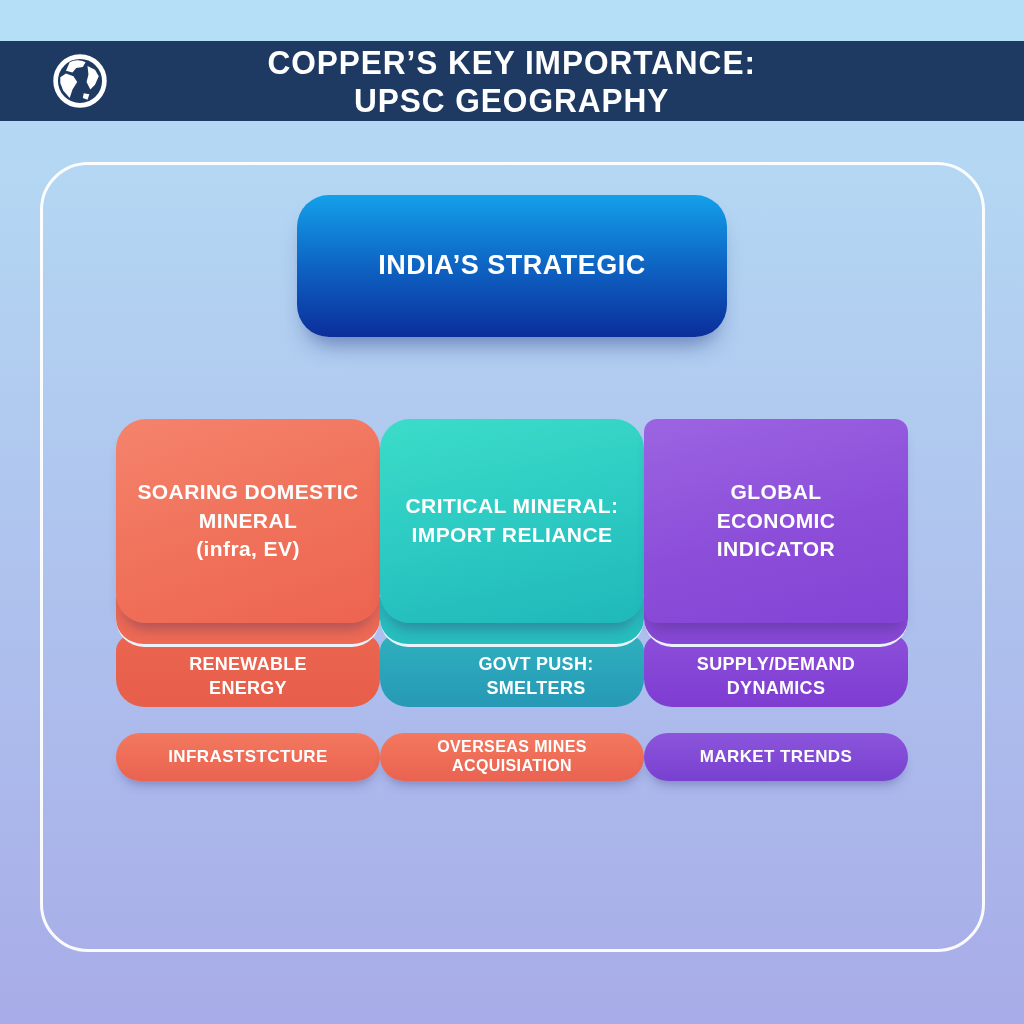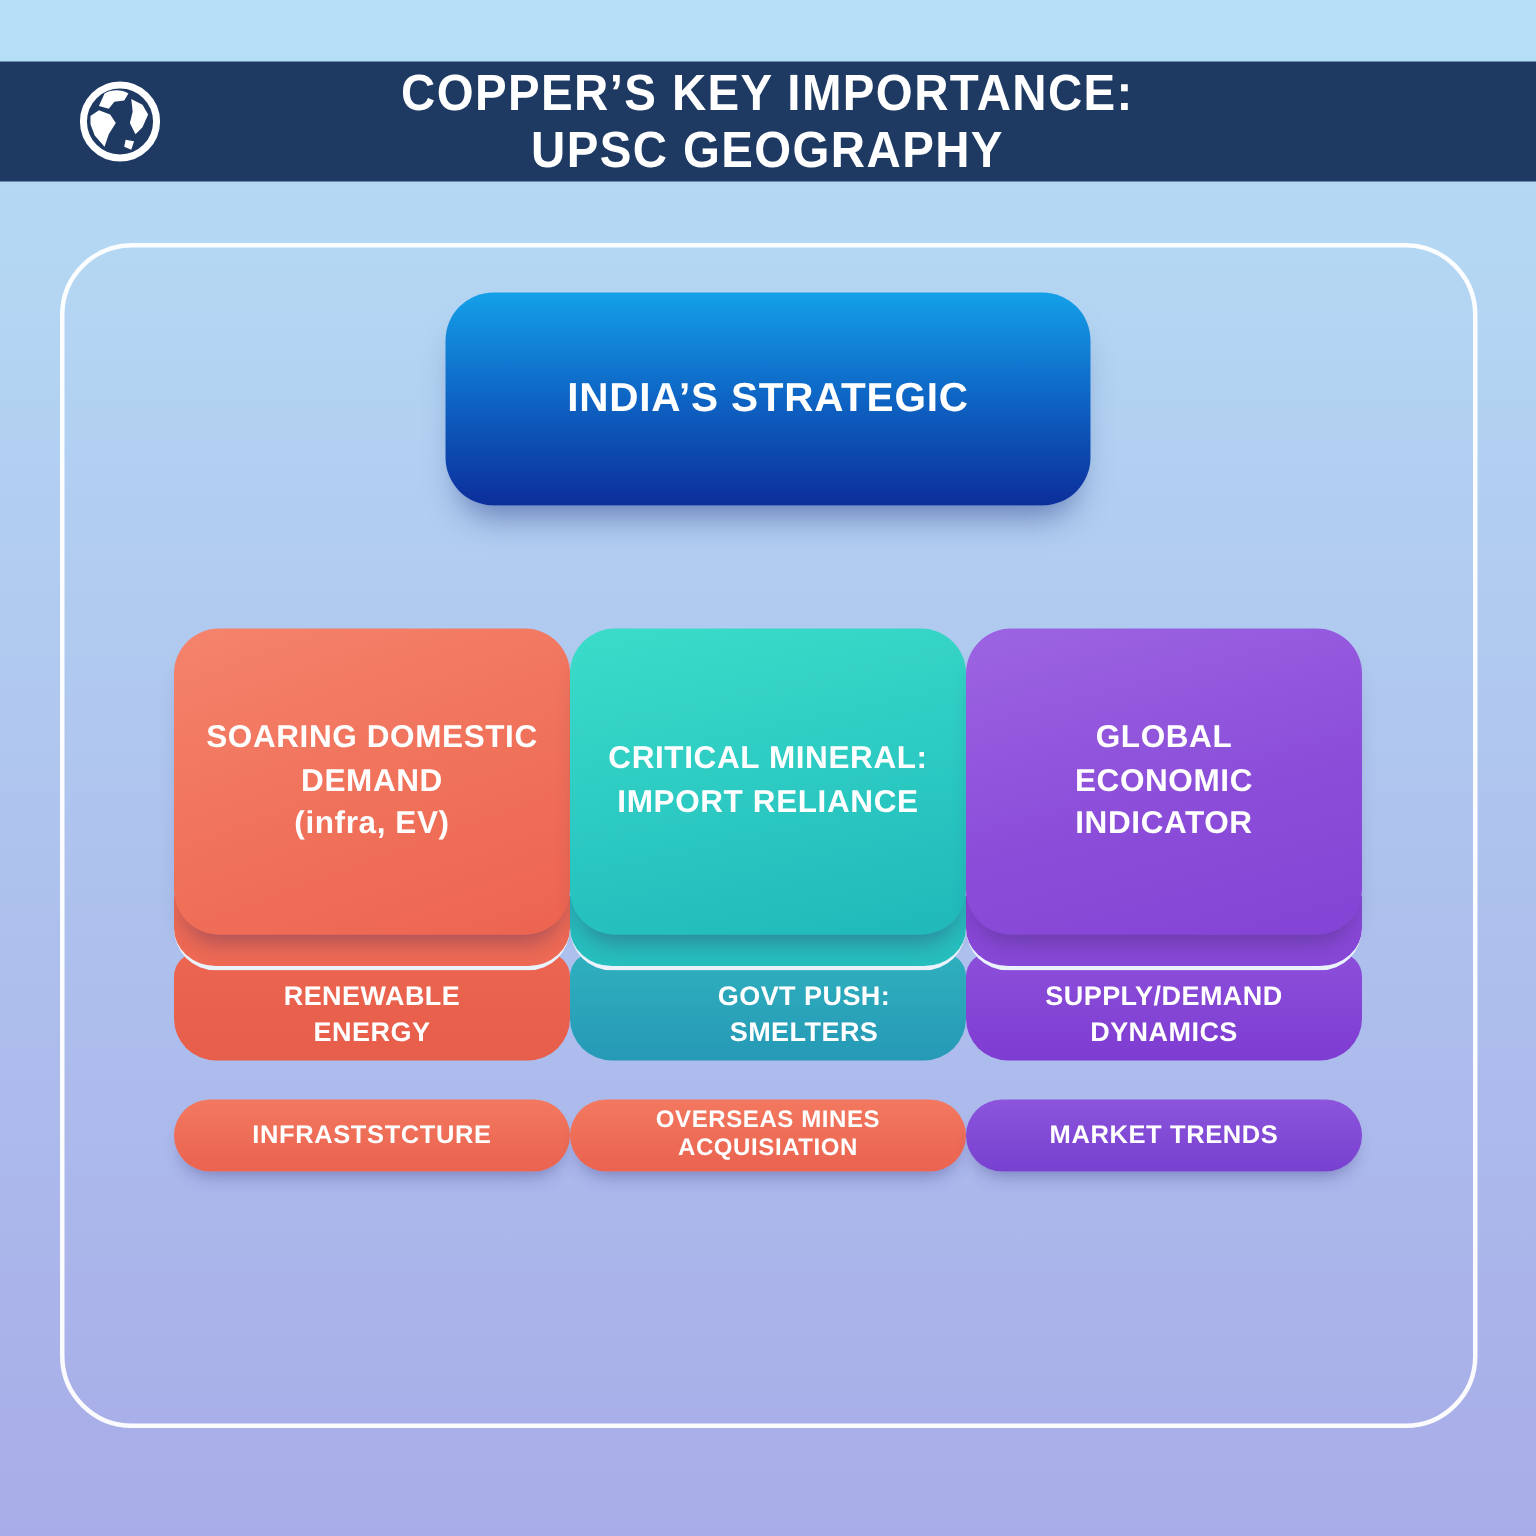--- a/index.html
+++ b/index.html
@@ -53,21 +53,21 @@
 
   .col-orange .main-card { background:linear-gradient(160deg,#F5836C 0%,#F0715A 55%,#ED6450 100%); }
   .col-orange .stack-strip { background:#EE6A54; }
   .col-orange .sub-card { background:linear-gradient(180deg,#EB6550,#E75E4A);justify-content:center; }
   .pill-orange { background:linear-gradient(180deg,#F3785F,#EA6350); }
 
   .col-teal .main-card { background:linear-gradient(168deg,#3CDCC9 0%,#2BC9C2 55%,#20B8BA 100%); }
   .col-teal .stack-strip { background:#27BEBE; }
   .col-teal .sub-card { background:linear-gradient(180deg,#2FB0BE,#2699B6);padding-left:48px; }
 
-  .col-purple .main-card { background:linear-gradient(165deg,#9C64E2 0%,#8C4ED9 55%,#8343D5 100%); }
+  .col-purple .main-card { background:linear-gradient(165deg,#9C64E2 0%,#8C4ED9 55%,#8343D5 100%);border-radius:13px; }
   .col-purple .stack-strip { background:#8848D7; }
   .col-purple .sub-card { background:linear-gradient(180deg,#8C4FDA,#7E3CD1); }
   .pill-purple { background:linear-gradient(180deg,#8C55DC,#7840CF); }
 </style>
 </head>
 <body>
 
 <div class="page">
 
   <div class="top-strip"></div>
@@ -92,21 +92,21 @@
 
     <div class="root-box">
       <span class="line">INDIA’S STRATEGIC</span>
     </div>
 
     <div class="columns">
 
       <div class="column col-orange">
         <div class="main-card">
           <span class="line">SOARING DOMESTIC</span>
-          <span class="line">DEMAND</span>
+          <span class="line">MINERAL</span>
           <span class="line">(infra, EV)</span>
         </div>
         <div class="stack-strip"></div>
         <div class="sub-card">
           <span class="line">RENEWABLE</span>
           <span class="line">ENERGY</span>
         </div>
         <div class="pill pill-orange">
           <span class="line">INFRASTSTCTURE</span>
         </div>

